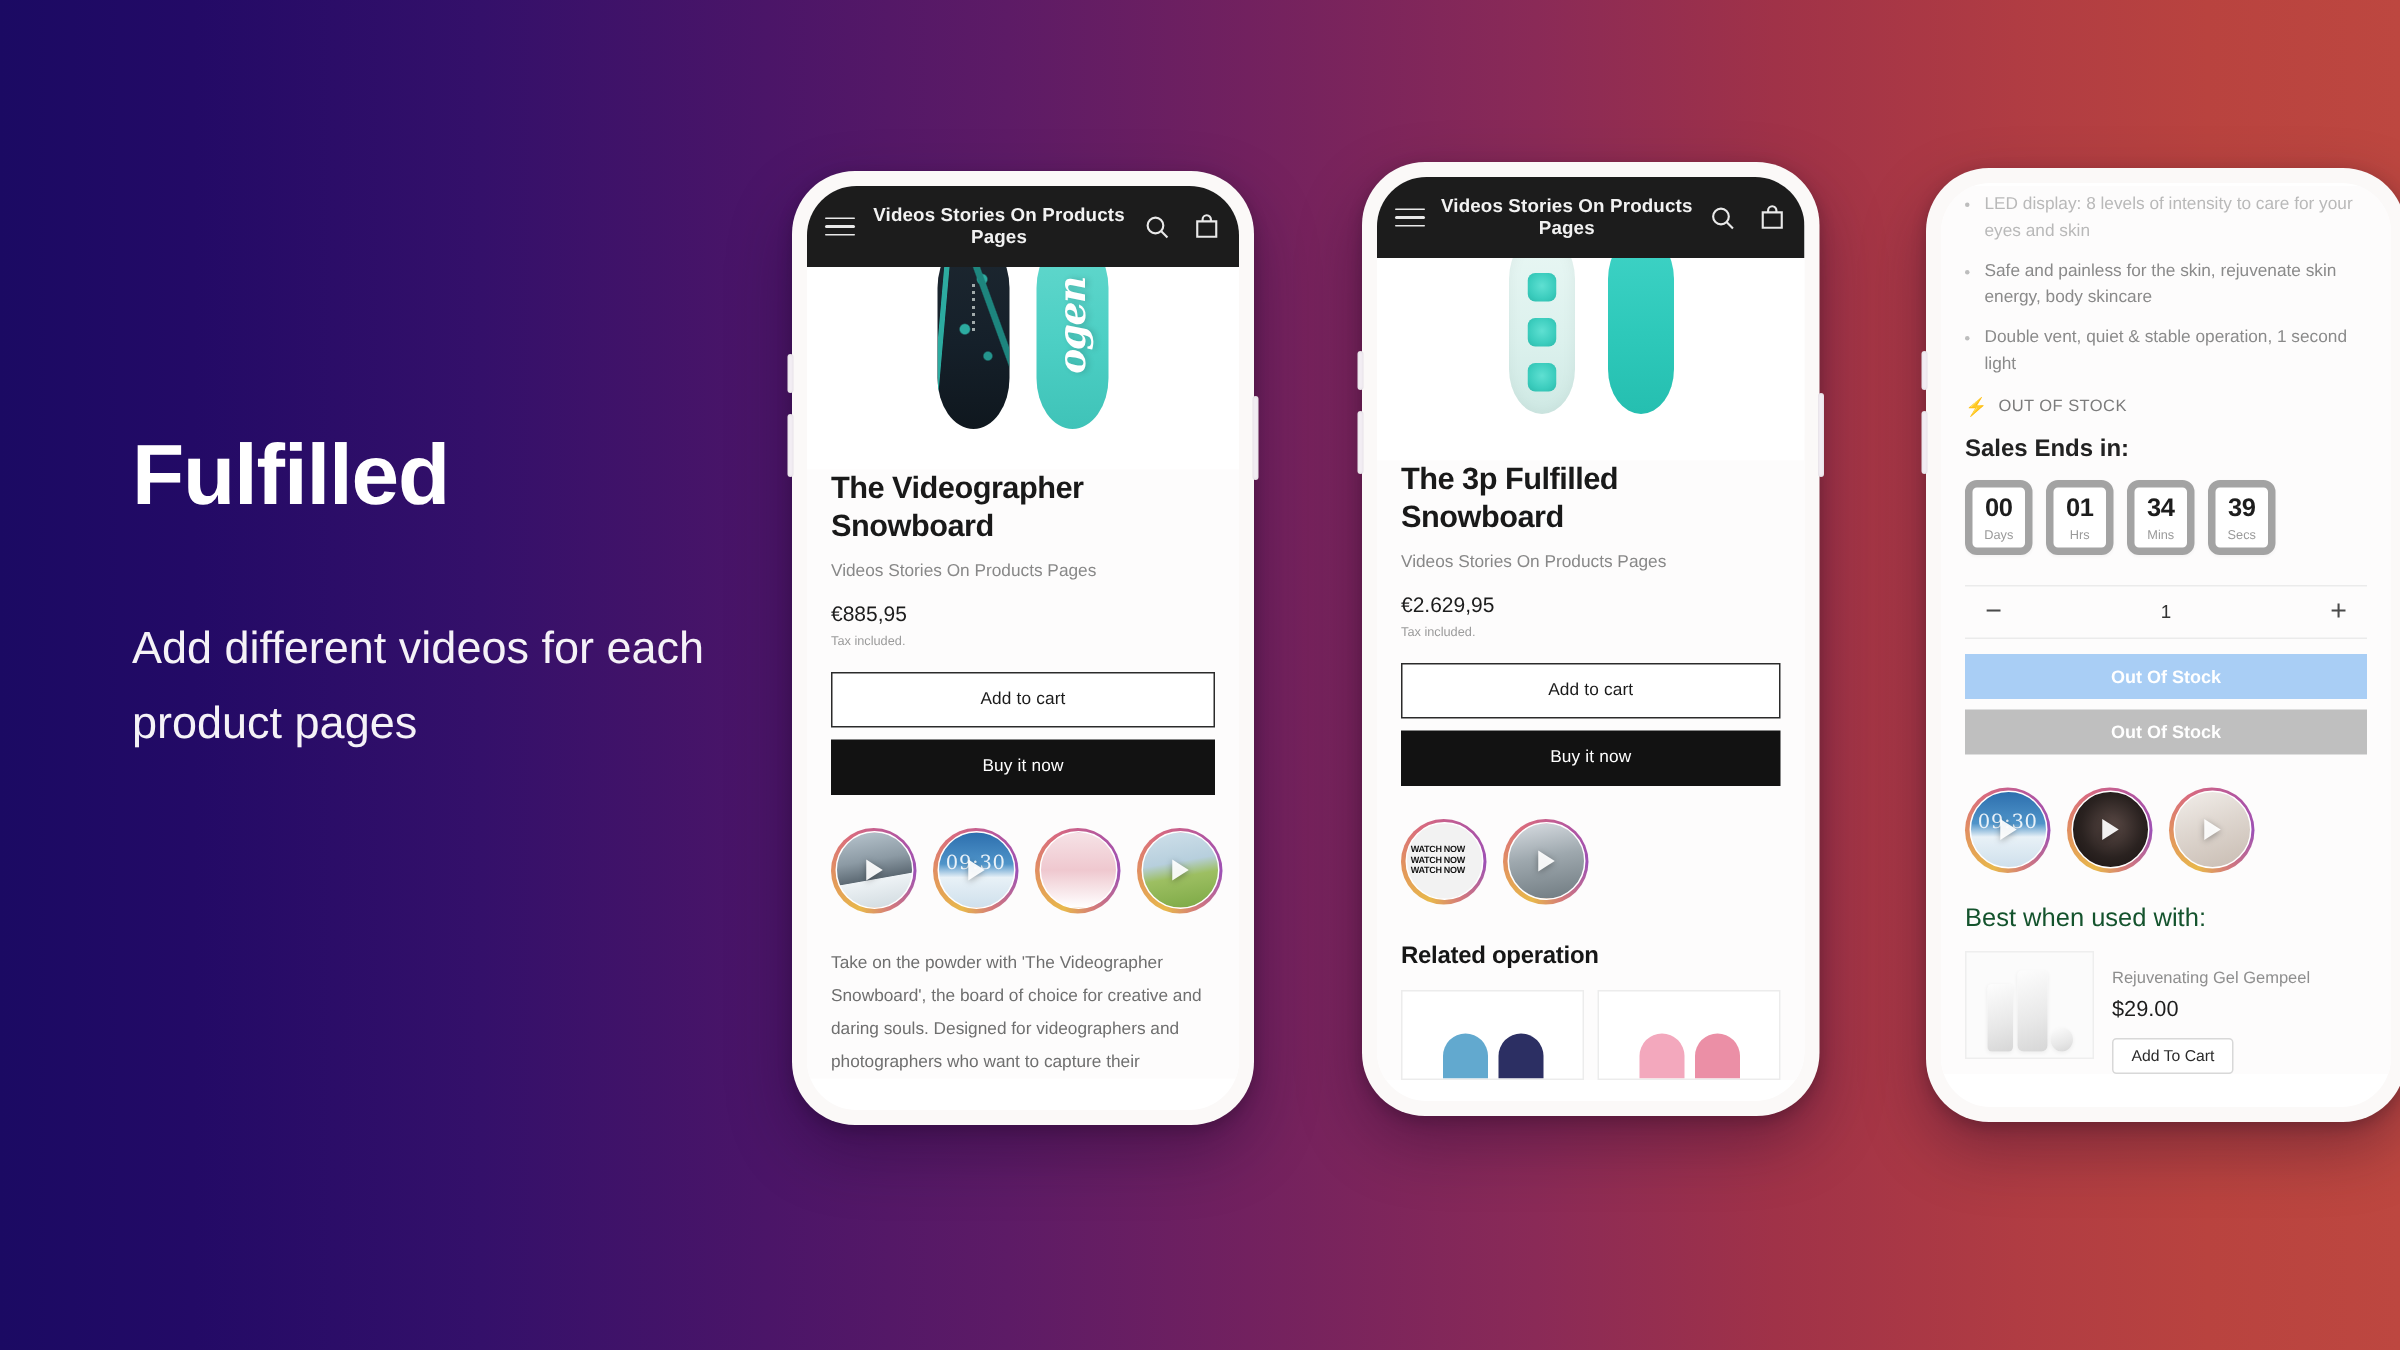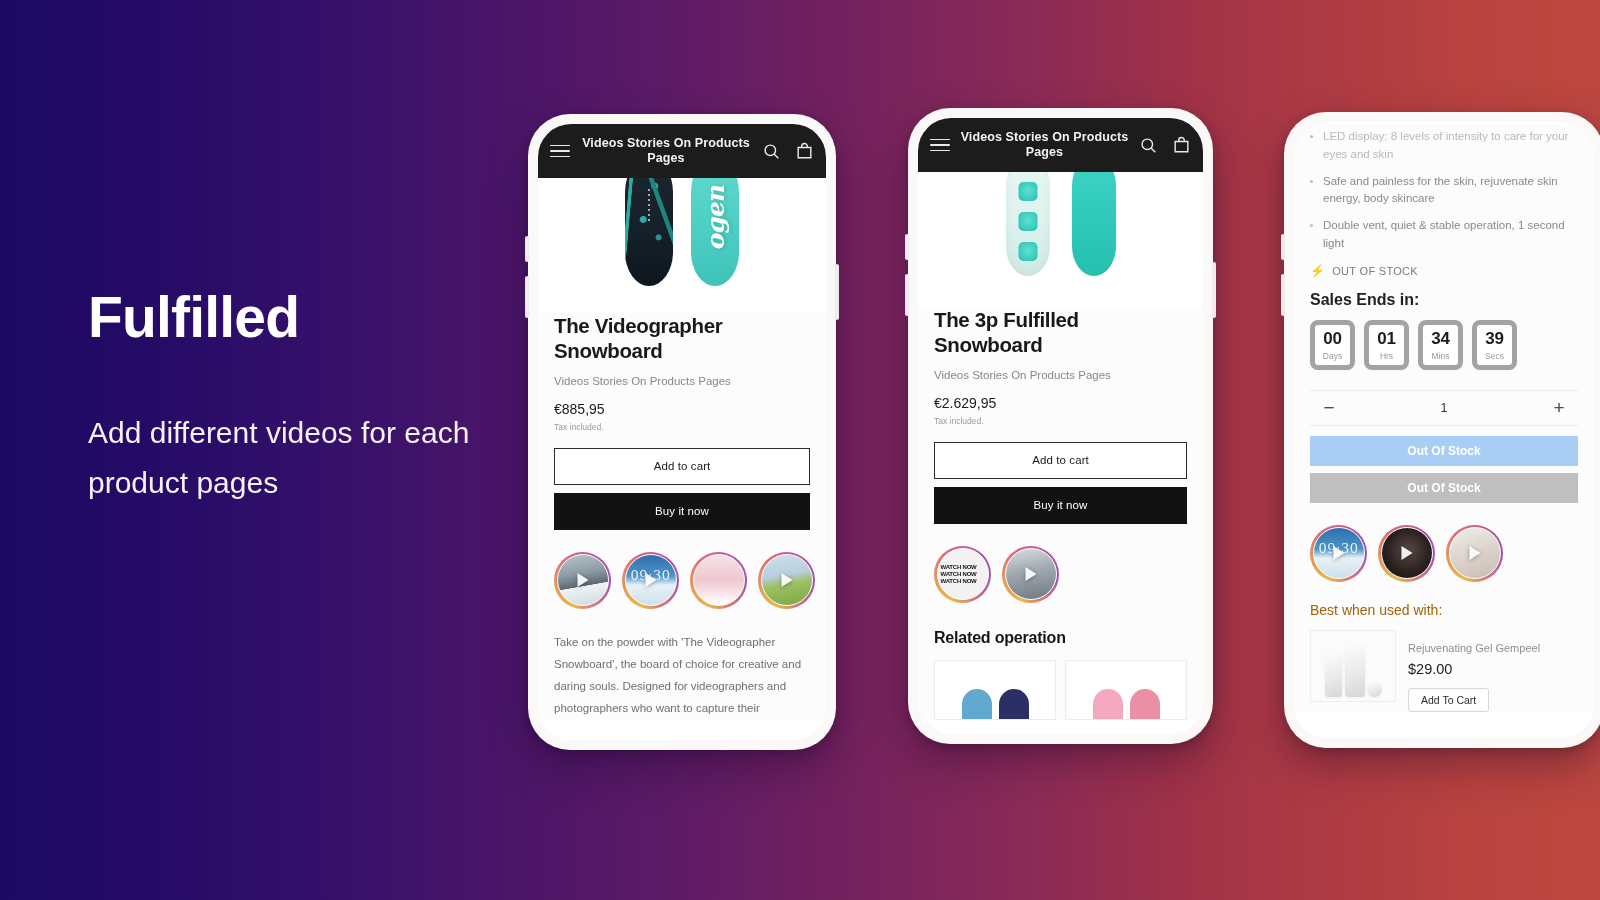--- a/index.html
+++ b/index.html
@@ -383,21 +383,21 @@
   }
   .oos-gray {
     margin-top: 7px; height: 30px;
     background: #bfbfbf;
     color: #ffffff;
     font-size: 12px; font-weight: 700;
     display: flex; align-items: center; justify-content: center;
     cursor: pointer;
   }
 
-  .bw-label { margin-top: 20px; font-size: 14px; color: #a16207; }
+  .bw-label { margin-top: 20px; font-size: 17px; color: #14532d; }
   .bw-card { display: flex; gap: 12px; margin-top: 12px; }
   .bw-thumb {
     width: 86px; height: 72px;
     border: 1px solid #eeeeee;
     background: #fbfbfb;
     position: relative;
     overflow: hidden;
     flex: 0 0 auto;
   }
   .bottle {

